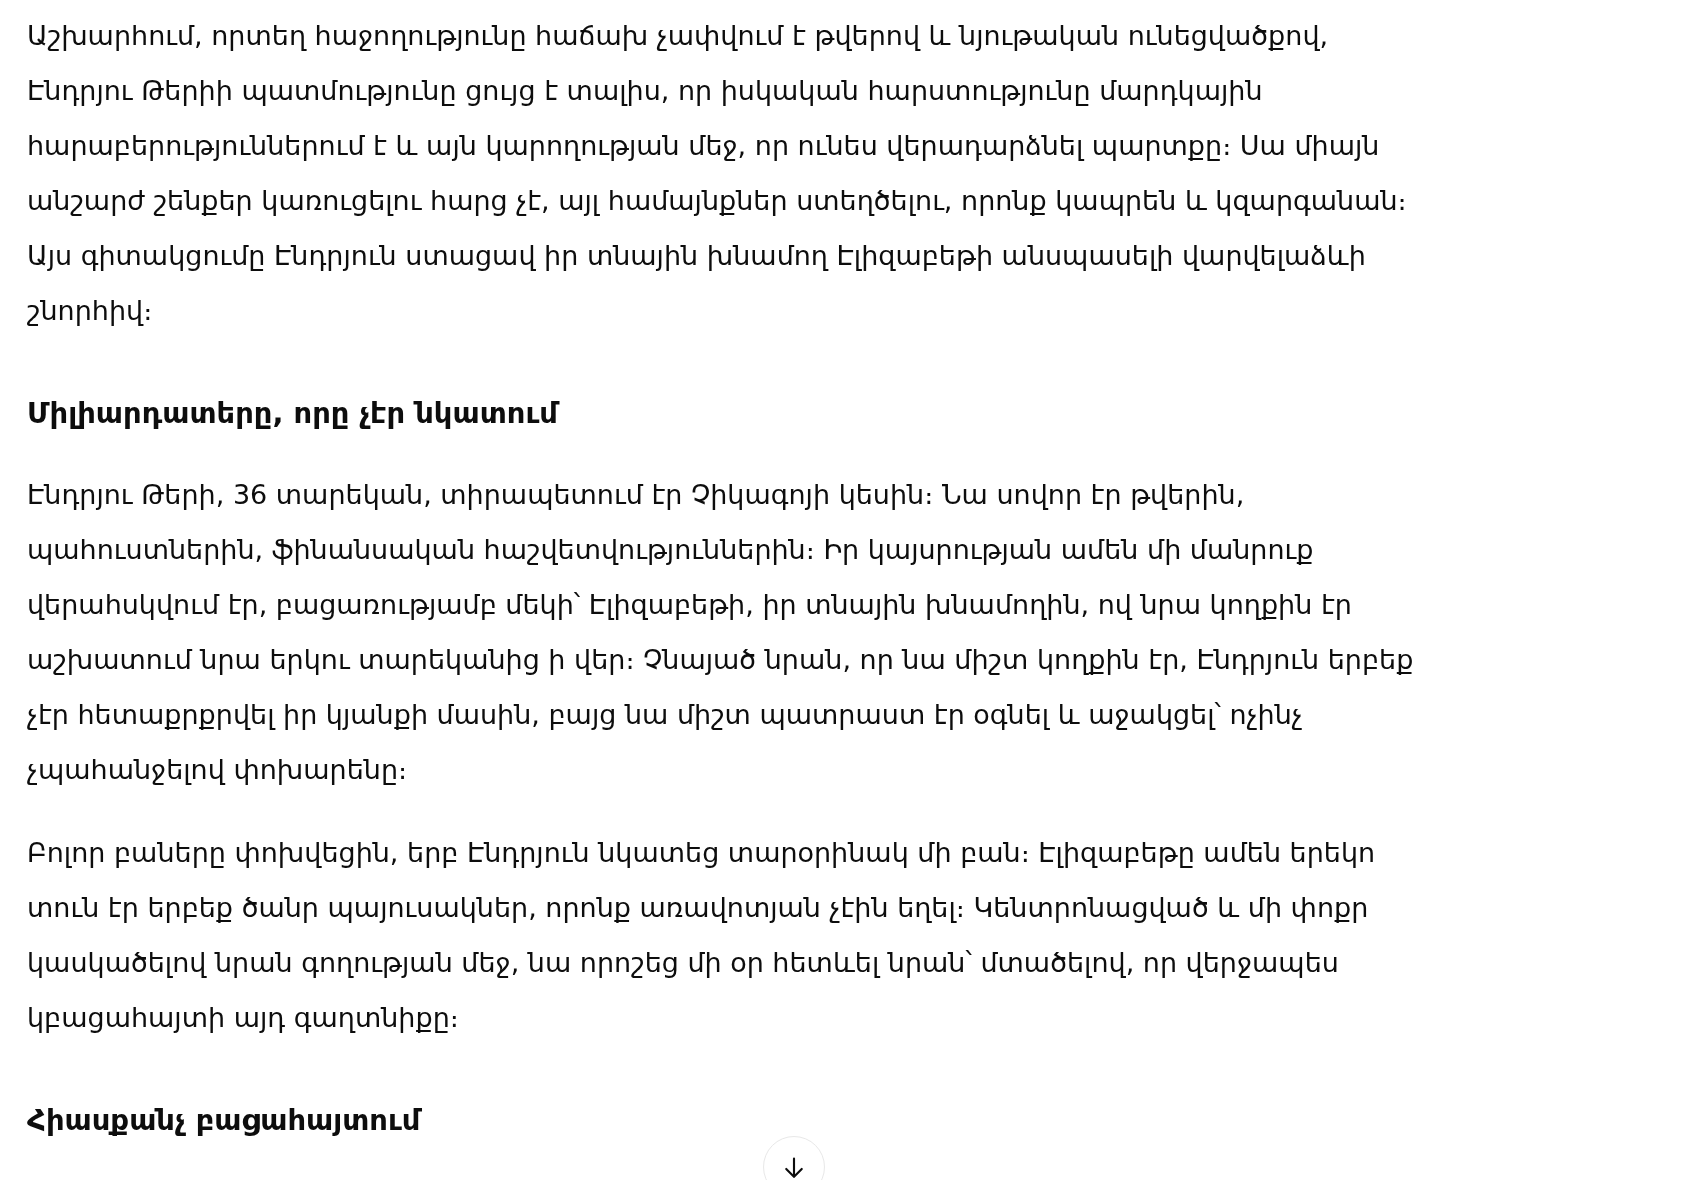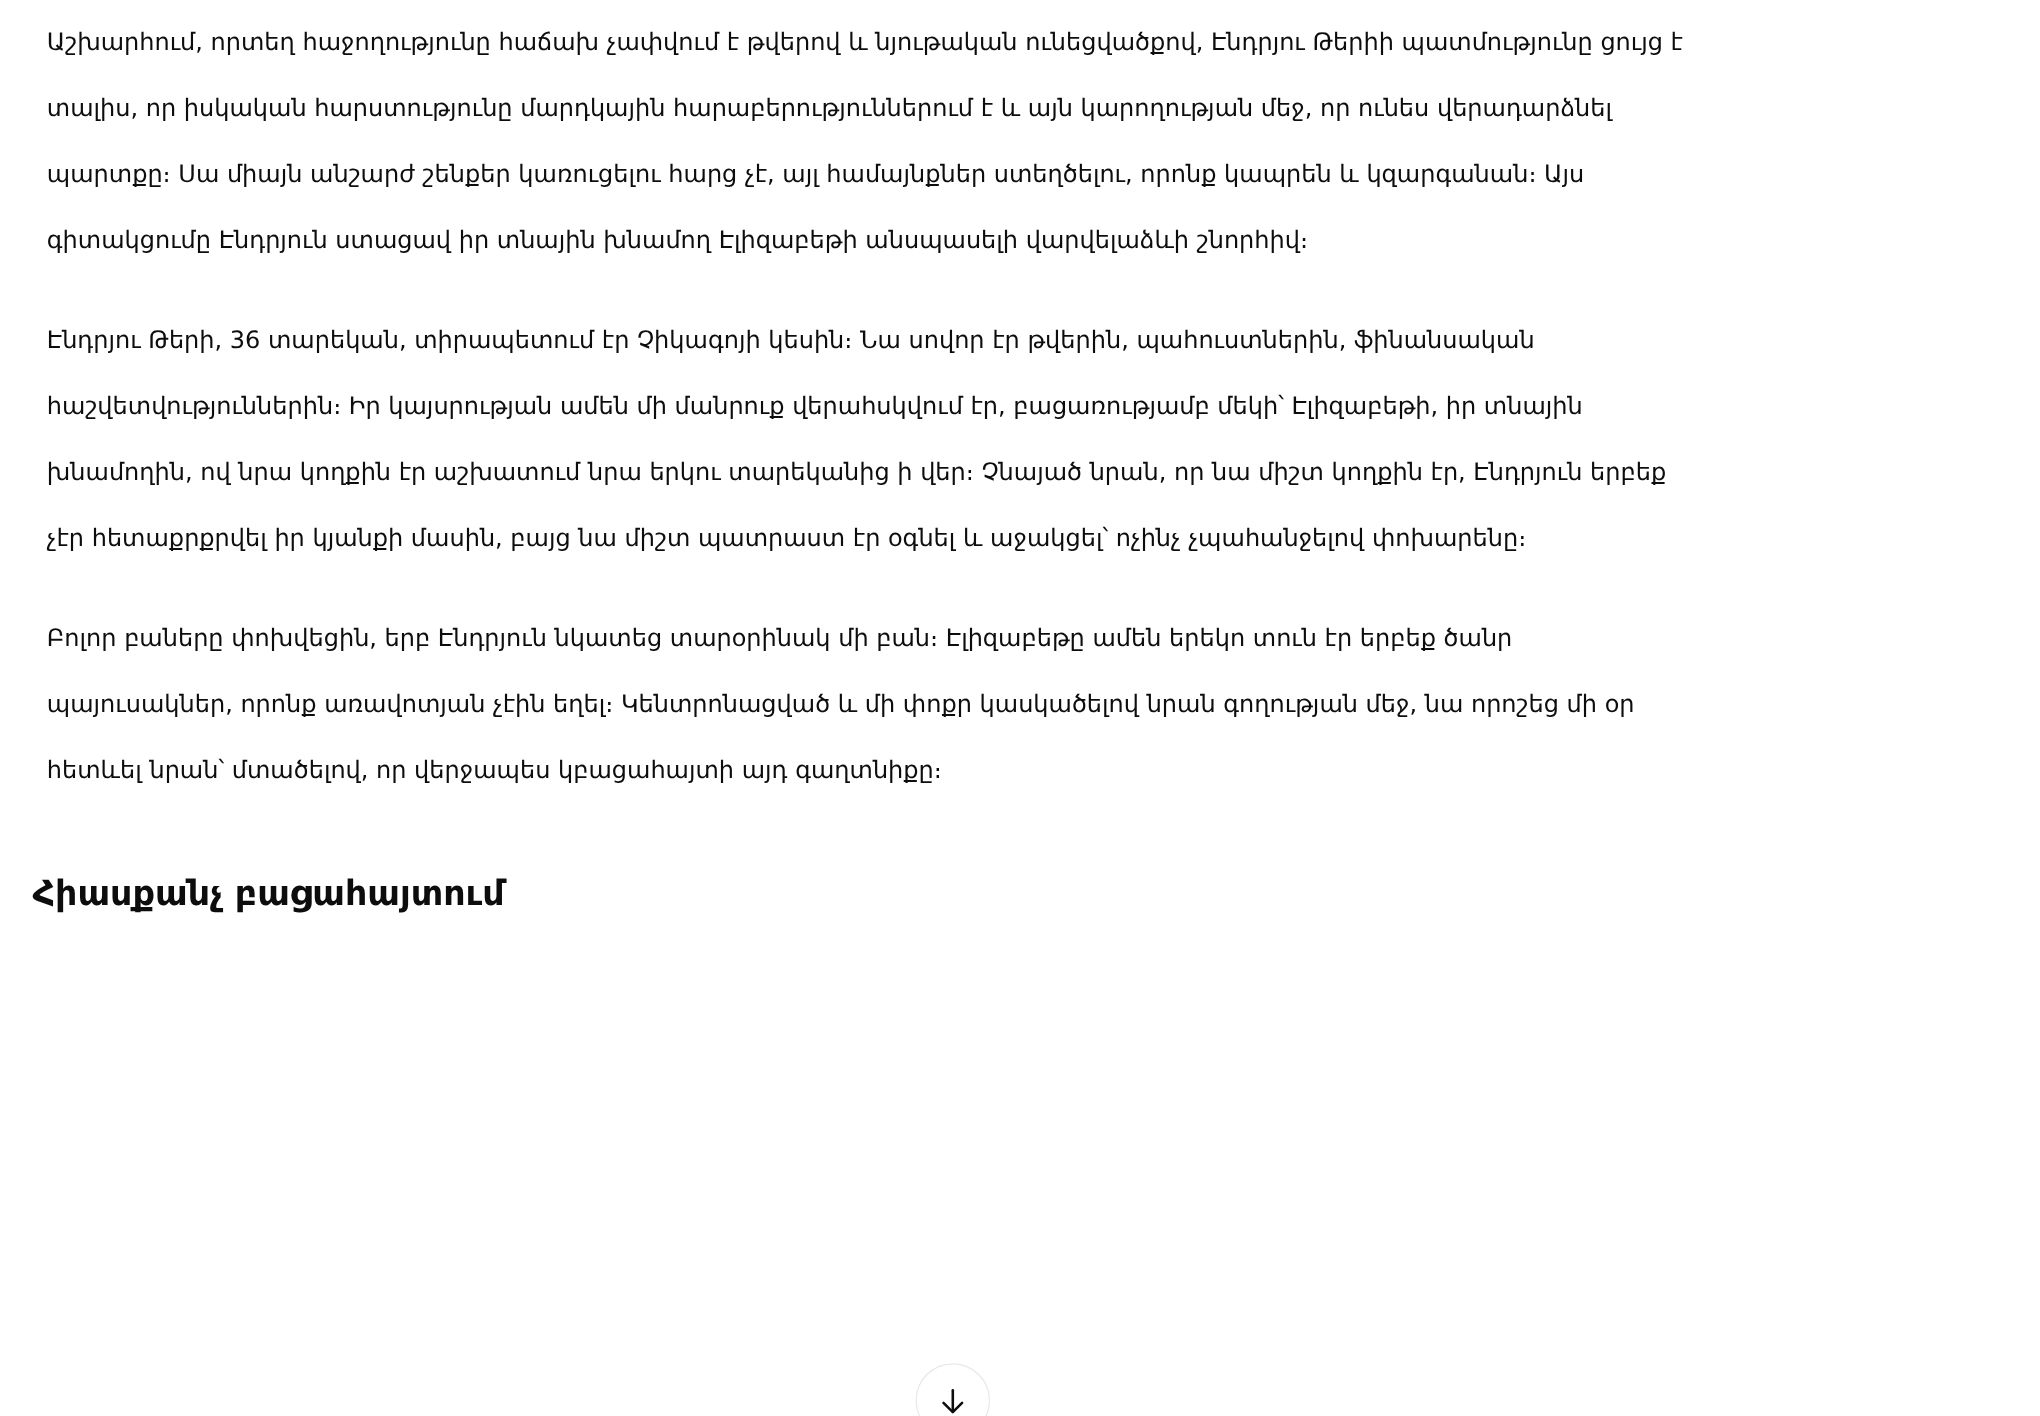--- a/index.html
+++ b/index.html
@@ -28,24 +28,24 @@
     color: #0d0d0d;
   }
   .message h2 {
     font-size: 29px;
     line-height: 55px;
     font-weight: 700;
     margin: 48px 0 26px 0;
     color: #0d0d0d;
   }
   .message p {
-    font-size: 20px;
+    font-size: 27px;
     line-height: 55px;
     font-weight: 400;
-    margin: 0 0 28px 12px;
+    margin: 0 0 28px 0;
     color: #0d0d0d;
   }
   .scroll-btn {
     position: absolute;
     left: 763px;
     top: 1136px;
     width: 62px;
     height: 62px;
     border-radius: 50%;
     background: #ffffff;
@@ -61,20 +61,21 @@
     margin-top: 2px;
   }
 </style>
 </head>
 <body>
 
 <main class="message">
 
   <p>Աշխարհում, որտեղ հաջողությունը հաճախ չափվում է թվերով և նյութական ունեցվածքով, Էնդրյու Թերիի պատմությունը ցույց է տալիս, որ իսկական հարստությունը մարդկային հարաբերություններում է և այն կարողության մեջ, որ ունես վերադարձնել պարտքը։ Սա միայն անշարժ շենքեր կառուցելու հարց չէ, այլ համայնքներ ստեղծելու, որոնք կապրեն և կզարգանան։ Այս գիտակցումը Էնդրյուն ստացավ իր տնային խնամող Էլիզաբեթի անսպասելի վարվելաձևի շնորհիվ։</p>
 
+  <h2>Միլիարդատերը, որը չէր նկատում</h2>
 
   <p>Էնդրյու Թերի, 36 տարեկան, տիրապետում էր Չիկագոյի կեսին։ Նա սովոր էր թվերին, պահուստներին, ֆինանսական հաշվետվություններին։ Իր կայսրության ամեն մի մանրուք վերահսկվում էր, բացառությամբ մեկի՝ Էլիզաբեթի, իր տնային խնամողին, ով նրա կողքին էր աշխատում նրա երկու տարեկանից ի վեր։ Չնայած նրան, որ նա միշտ կողքին էր, Էնդրյուն երբեք չէր հետաքրքրվել իր կյանքի մասին, բայց նա միշտ պատրաստ էր օգնել և աջակցել՝ ոչինչ չպահանջելով փոխարենը։</p>
 
   <p>Բոլոր բաները փոխվեցին, երբ Էնդրյուն նկատեց տարօրինակ մի բան։ Էլիզաբեթը ամեն երեկո տուն էր երբեք ծանր պայուսակներ, որոնք առավոտյան չէին եղել։ Կենտրոնացված և մի փոքր կասկածելով նրան գողության մեջ, նա որոշեց մի օր հետևել նրան՝ մտածելով, որ վերջապես կբացահայտի այդ գաղտնիքը։</p>
 
   <h2>Հիասքանչ բացահայտում</h2>
 </main>
 
 <button class="scroll-btn">
   <span>

